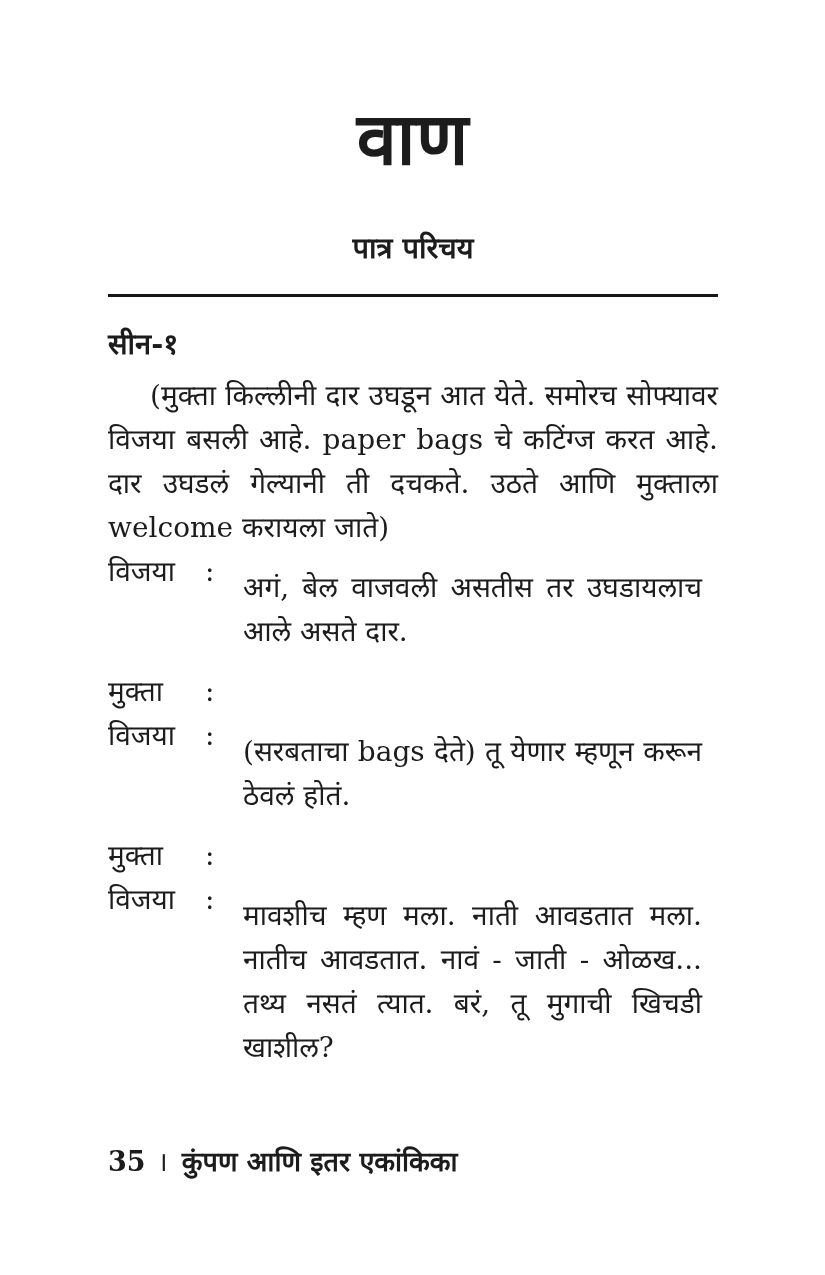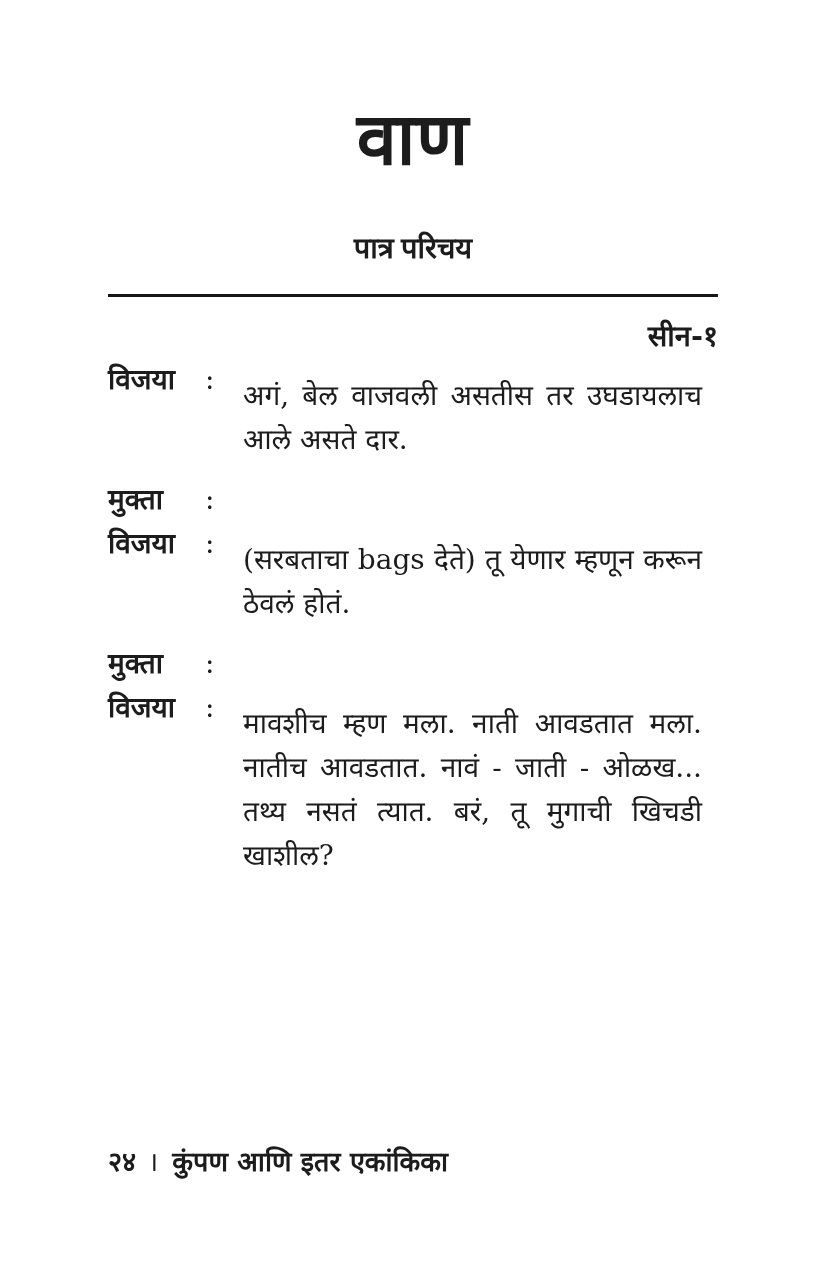--- a/index.html
+++ b/index.html
@@ -25,39 +25,38 @@
     margin: 88px 0 0 0;
     text-align: center;
     font-size: 72px;
     font-weight: bold;
     line-height: 1.15;
     letter-spacing: 1px;
   }
   .cast-block {
     margin-top: 46px;
     text-align: center;
-    font-family: Liberation Serif, serif;
   }
   .cast-heading {
     font-size: 29px;
     font-weight: bold;
     line-height: 42px;
   }
   .cast-line {
     font-size: 28px;
     line-height: 42px;
   }
   .divider {
     border: none;
     border-top: 3px solid #161616;
     margin: 25px 0 0 0;
   }
   .scene-heading {
-    margin-top: 17px;
-    text-align: right;
+    margin-top: 25px;
+    text-align: left;
     font-size: 29px;
     font-weight: bold;
     line-height: 44px;
   }
   .stage-direction {
     margin: 8px 0 0 0;
     font-size: 28px;
     line-height: 44px;
     text-align: justify;
     text-indent: 42px;
@@ -66,21 +65,20 @@
     margin-top: 0;
   }
   .dialogue-row {
     display: flex;
     align-items: flex-start;
     font-size: 28px;
     line-height: 44px;
   }
   .speaker {
     flex: 0 0 97px;
-    font-weight: bold;
   }
   .colon {
     flex: 0 0 22px;
     text-align: left;
   }
   .speech {
     flex: 1 1 auto;
     margin: 16px;
     text-align: justify;
     white-space: pre-line;
@@ -106,20 +104,21 @@
   <h1 class="play-title">वाण</h1>
 
   <div class="cast-block">
     <div class="cast-heading">पात्र परिचय</div>
   </div>
 
   <hr class="divider">
 
   <div class="scene-heading">सीन-१</div>
 
+  <p class="stage-direction">(मुक्ता किल्लीनी दार उघडून आत येते. समोरच सोफ्यावर विजया बसली आहे. paper bags चे कटिंग्ज करत आहे. दार उघडलं गेल्यानी ती दचकते. उठते आणि मुक्ताला welcome करायला जाते)</p>
 
   <div class="dialogue-list" id="dialogue-list">
   <div class="dialogue-row">
     <span class="speaker">विजया</span>
     <span class="colon">:</span>
     <p class="speech">अगं, बेल वाजवली असतीस तर उघडायलाच आले असते दार.</p>
   </div>
 
   <div class="dialogue-row">
     <span class="speaker">मुक्ता</span>
@@ -139,16 +138,16 @@
 
   <div class="dialogue-row">
     <span class="speaker">विजया</span>
     <span class="colon">:</span>
     <p class="speech">मावशीच म्हण मला. नाती आवडतात मला. नातीच आवडतात. नावं - जाती - ओळख... तथ्य नसतं त्यात. बरं, तू मुगाची खिचडी खाशील?</p>
   </div>
 
 </div>
 
   <div class="page-footer">
-    <span>२४</span><span class="sep">।</span><span>कुंपण आणि इतर एकांकिका</span>
+    <span>35</span><span class="sep">।</span><span>कुंपण आणि इतर एकांकिका</span>
   </div>
 
 </div>
 
 </body></html>

